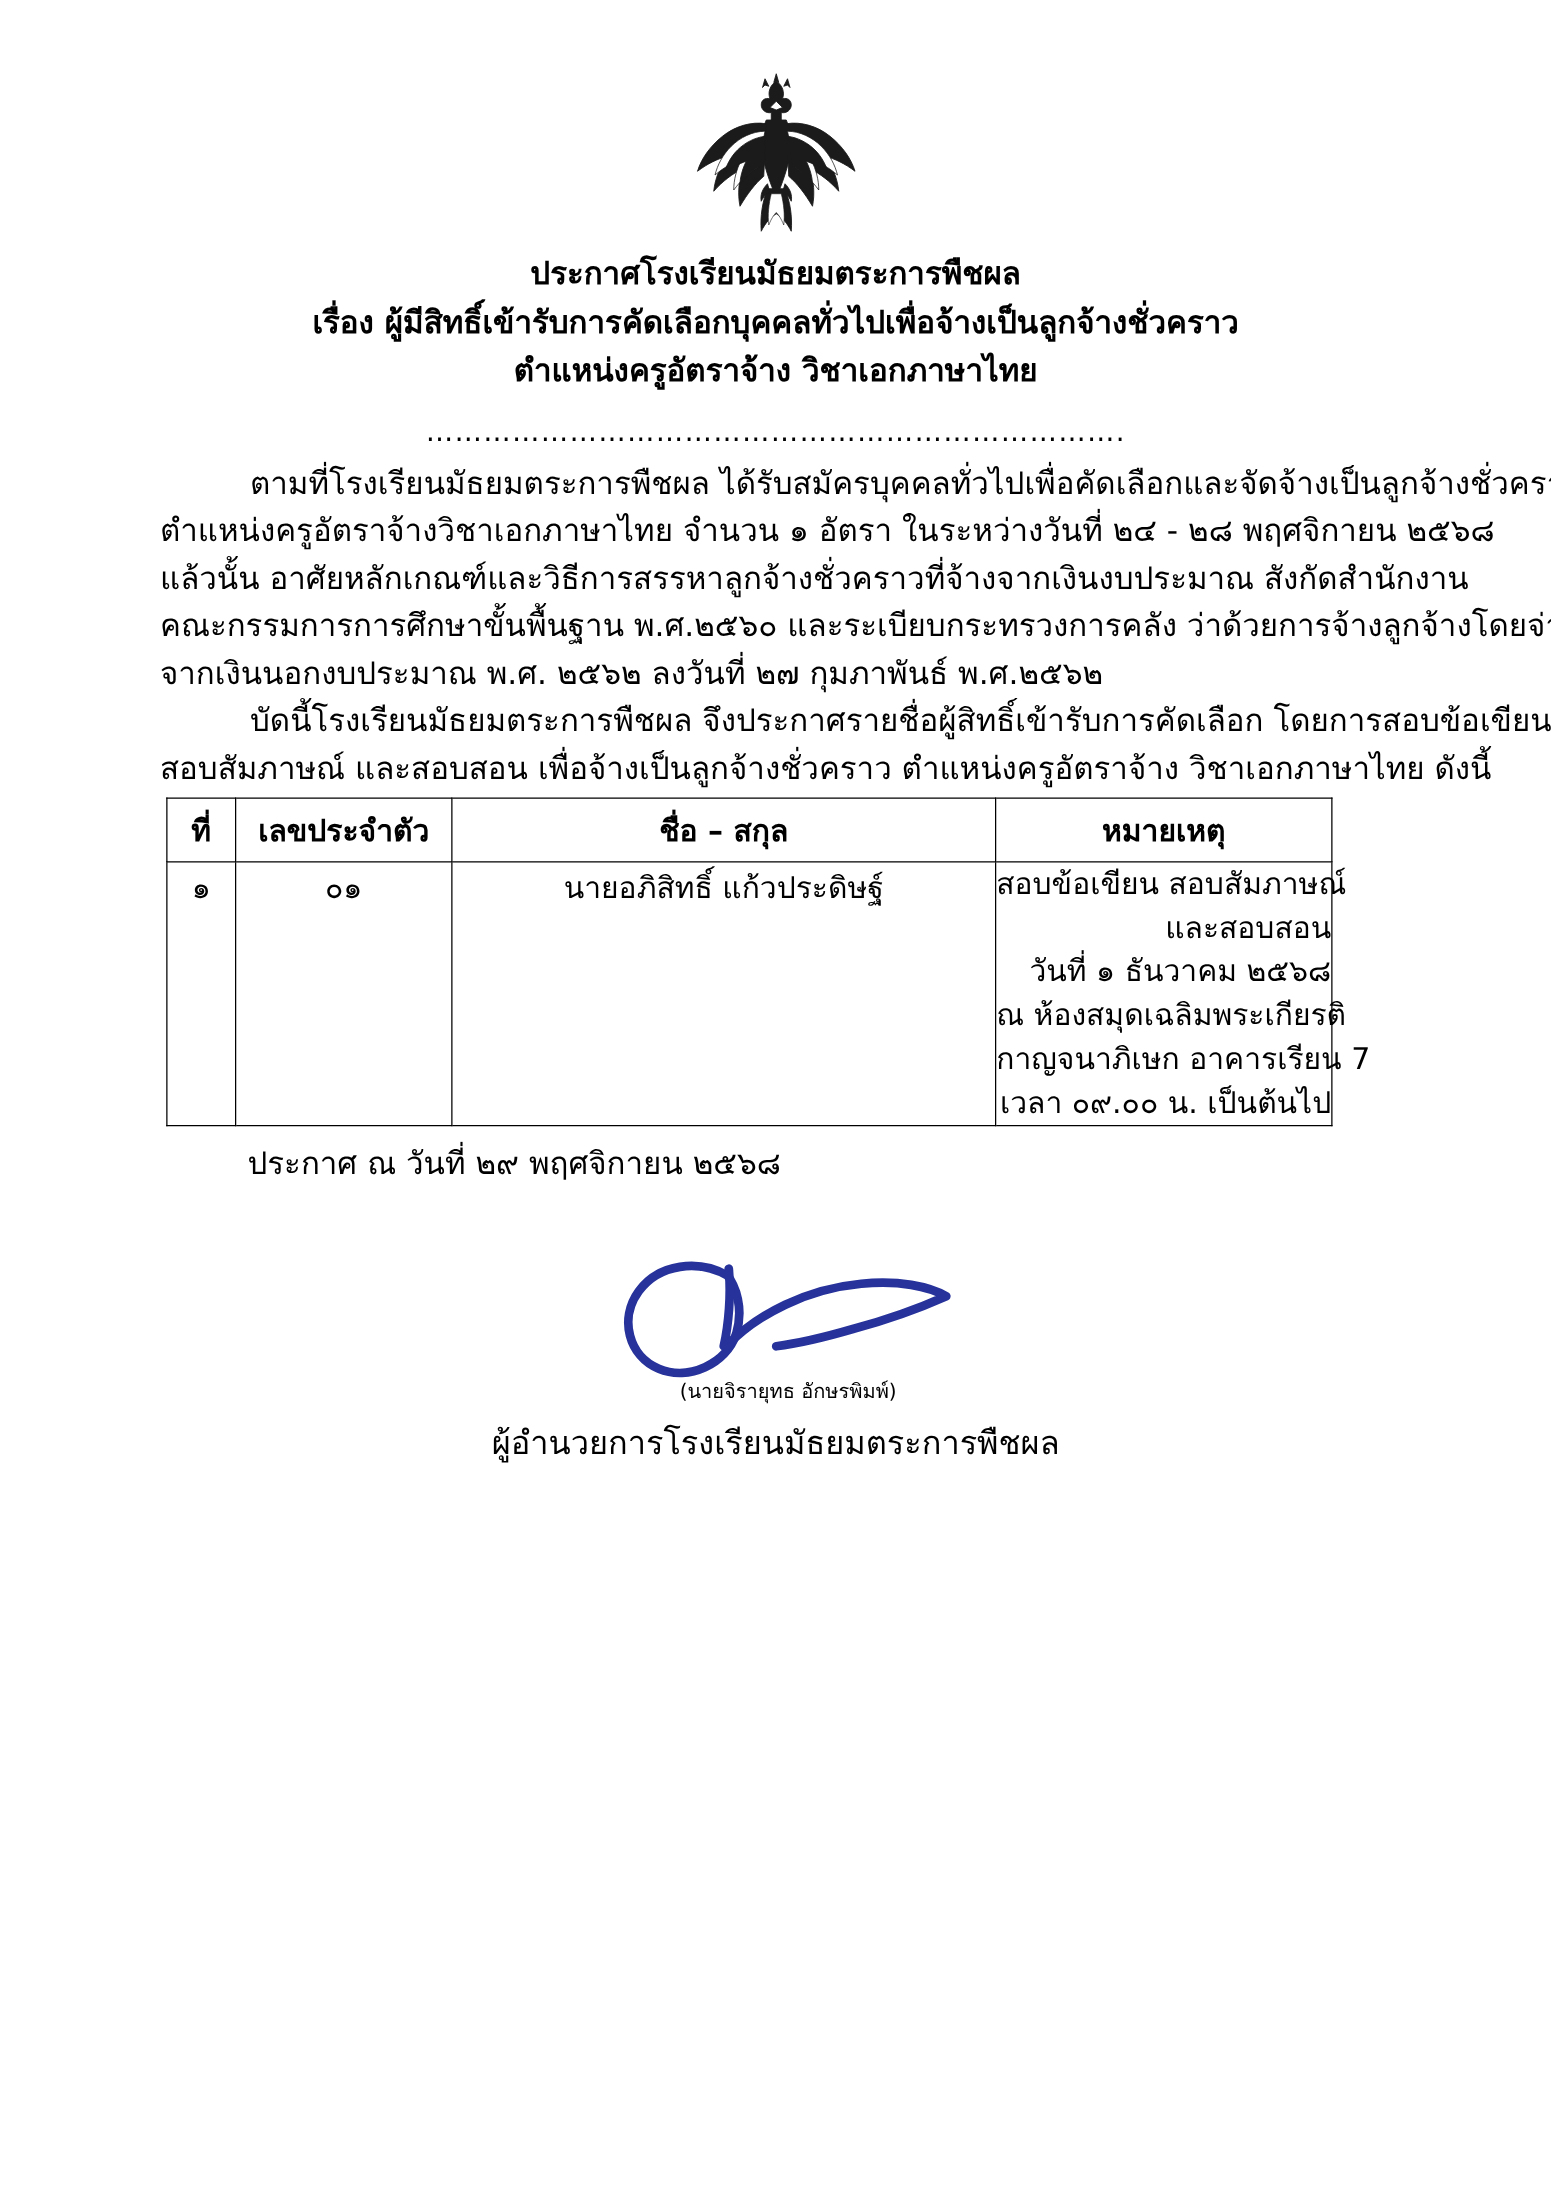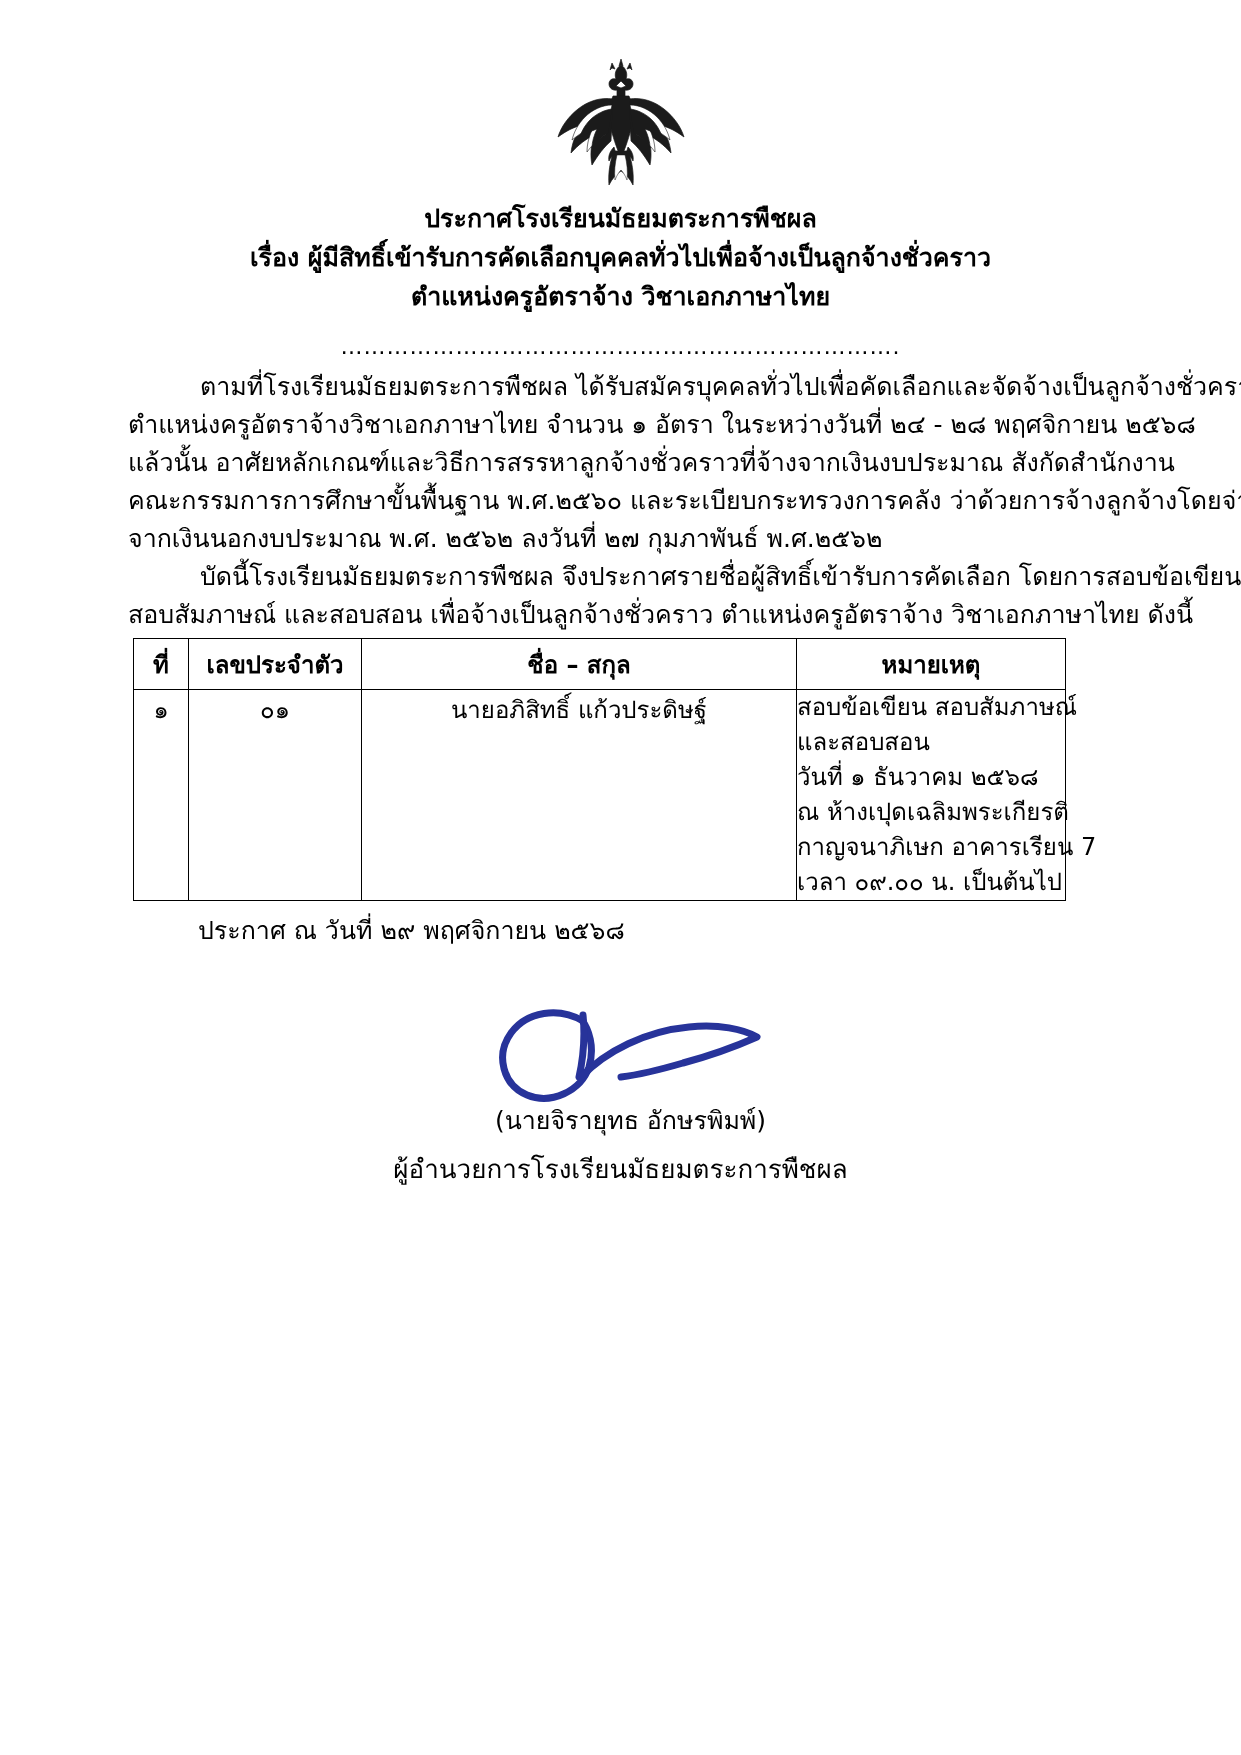--- a/index.html
+++ b/index.html
@@ -114,21 +114,21 @@
     text-align: center;
     padding-top: 14px;
     font-size: 24px;
   }
   td.c-name {
     text-align: center;
     padding-top: 14px;
     font-size: 24px;
   }
   td.c-note {
-    text-align: left;
+    text-align: right;
     padding: 12px 8px 14px 14px;
     height: 186px;
   }
   td.c-note .nline {
     display: block;
     font-size: 24px;
     line-height: 35px;
     white-space: nowrap;
   }
 
@@ -155,21 +155,21 @@
   }
   .sign-svg {
     position: absolute;
     left: 50%;
     transform: translateX(-50%);
     top: 0;
     width: 380px;
     height: 125px;
   }
   .sign-name {
-    font-size: 25px;
+    font-size: 16px;
     white-space: nowrap;
     position: relative;
     z-index: 1;
     margin-left: 20px;
   }
   .sign-title {
     font-size: 26px;
     white-space: nowrap;
     margin-top: 8px;
   }
@@ -243,21 +243,21 @@
       </thead>
       <tbody>
         <tr>
           <td class="c-no">๑</td>
           <td class="c-id">๐๑</td>
           <td class="c-name">นายอภิสิทธิ์  แก้วประดิษฐ์</td>
           <td class="c-note">
             <span class="nline">สอบข้อเขียน  สอบสัมภาษณ์</span>
             <span class="nline">และสอบสอน</span>
             <span class="nline">วันที่ ๑ ธันวาคม ๒๕๖๘</span>
-            <span class="nline">ณ ห้างเปุดเฉลิมพระเกียรติ</span>
+            <span class="nline">ณ ห้องสมุดเฉลิมพระเกียรติ</span>
             <span class="nline">กาญจนาภิเษก อาคารเรียน 7</span>
             <span class="nline">เวลา ๐๙.๐๐  น. เป็นต้นไป</span>
           </td>
         </tr>
       </tbody>
     </table>
   </div>
 
   <div class="announce-date">ประกาศ ณ วันที่ ๒๙ พฤศจิกายน ๒๕๖๘</div>
 

